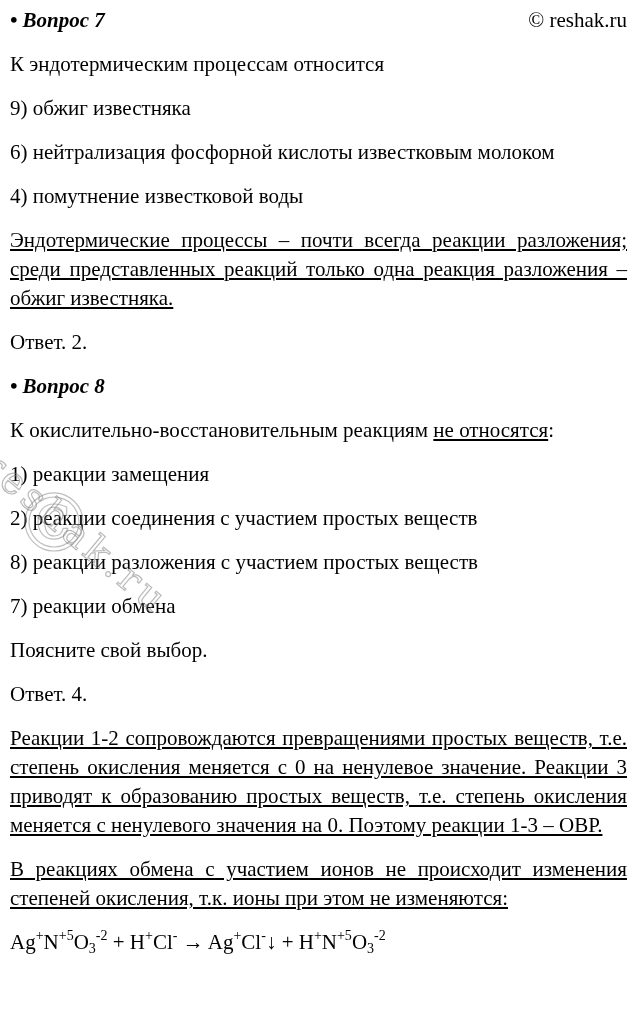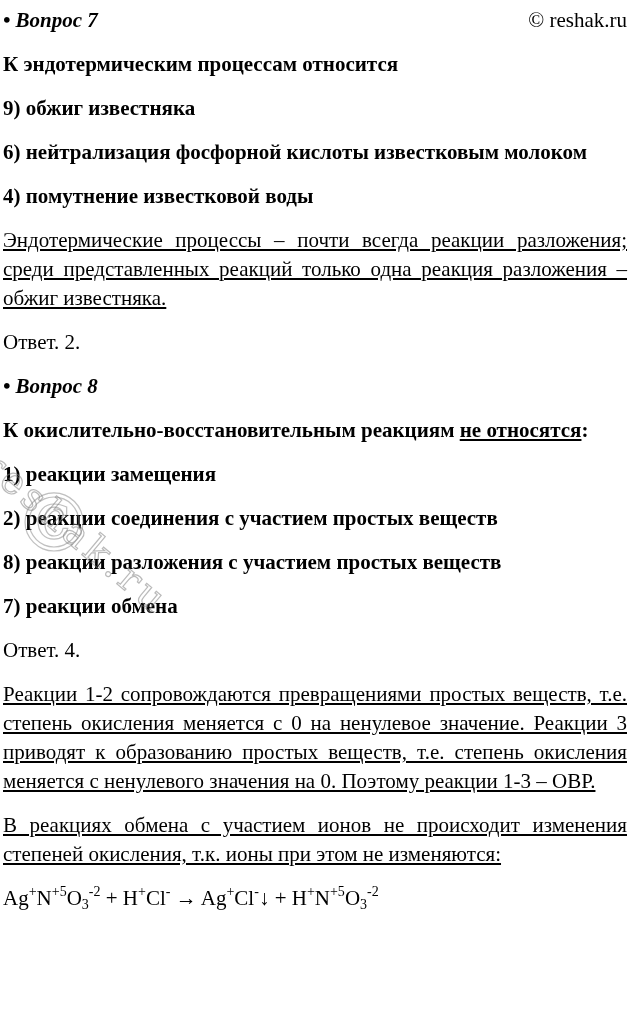--- a/index.html
+++ b/index.html
@@ -9,37 +9,37 @@
   }
   body {
     width: 630px;
     height: 1027px;
     position: relative;
     overflow: hidden;
     font-family: "Liberation Serif", serif;
     color: #000000;
   }
   .page {
-    padding: 6px 3px 0 3px;
+    padding: 6px 3px 0 10px;
   }
   .line, p.block {
     margin: 0 0 15px 0;
     font-size: 21px;
     line-height: 29px;
   }
   .header-row {
     display: flex;
     justify-content: space-between;
     align-items: baseline;
     margin: 0 0 15px 0;
     font-size: 21px;
     line-height: 29px;
   }
   .bi { font-weight: bold; font-style: italic; }
-  .bold { font-weight: bold; }
+  .bold { font-weight: normal; }
   .just { text-align: justify; text-decoration: underline; }
   .u { text-decoration: underline; text-align: right; }
   .equation {
     font-size: 21px;
     line-height: 29px;
     white-space: nowrap;
   }
   .equation .sup {
     font-size: 14px;
     vertical-align: 9px;
@@ -102,20 +102,21 @@
 
   <p class="block bi">• Вопрос 8</p>
 
   <p class="block bold"><span>К окислительно-восстановительным реакциям </span><span class="u">не относятся</span><span>:</span></p>
 
   <p class="block bold">1) реакции замещения</p>
   <p class="block bold">2) реакции соединения с участием простых веществ</p>
   <p class="block bold">8) реакции разложения с участием простых веществ</p>
   <p class="block bold">7) реакции обмена</p>
 
+  <p class="block bold">Поясните свой выбор.</p>
 
   <p class="block">Ответ. 4.</p>
 
   <p class="block just">Реакции 1-2 сопровождаются превращениями простых веществ, т.е. степень окисления меняется с 0 на ненулевое значение. Реакции 3 приводят к образованию простых веществ, т.е. степень окисления меняется с ненулевого значения на 0. Поэтому реакции 1-3 – ОВР.</p>
 
   <p class="block just">В реакциях обмена с участием ионов не происходит изменения степеней окисления, т.к. ионы при этом не изменяются:</p>
 
   <p class="block equation"><span>Ag</span><span class="sup">+</span><span>N</span><span class="sup">+5</span><span>O</span><span class="sub">3</span><span class="sup">-2</span><span> + H</span><span class="sup">+</span><span>Cl</span><span class="sup">-</span><span> → Ag</span><span class="sup">+</span><span>Cl</span><span class="sup">-</span><span>↓ + H</span><span class="sup">+</span><span>N</span><span class="sup">+5</span><span>O</span><span class="sub">3</span><span class="sup">-2</span></p>
 
 </div>

